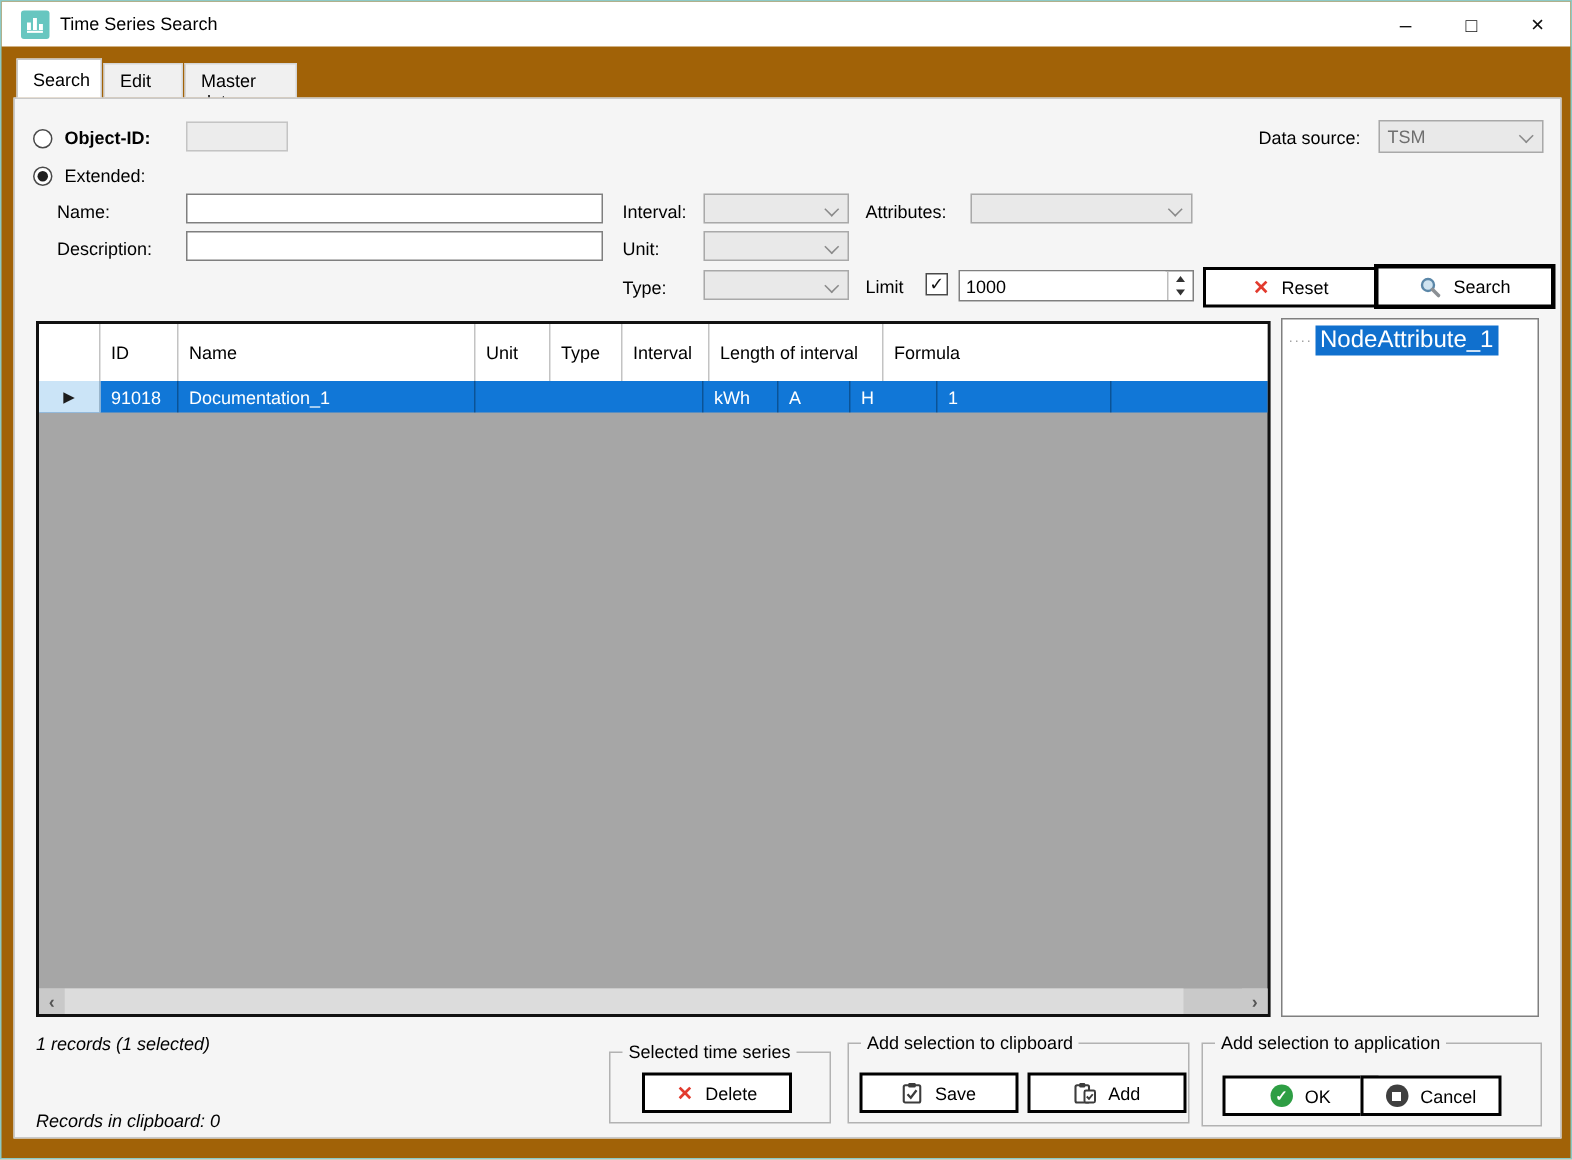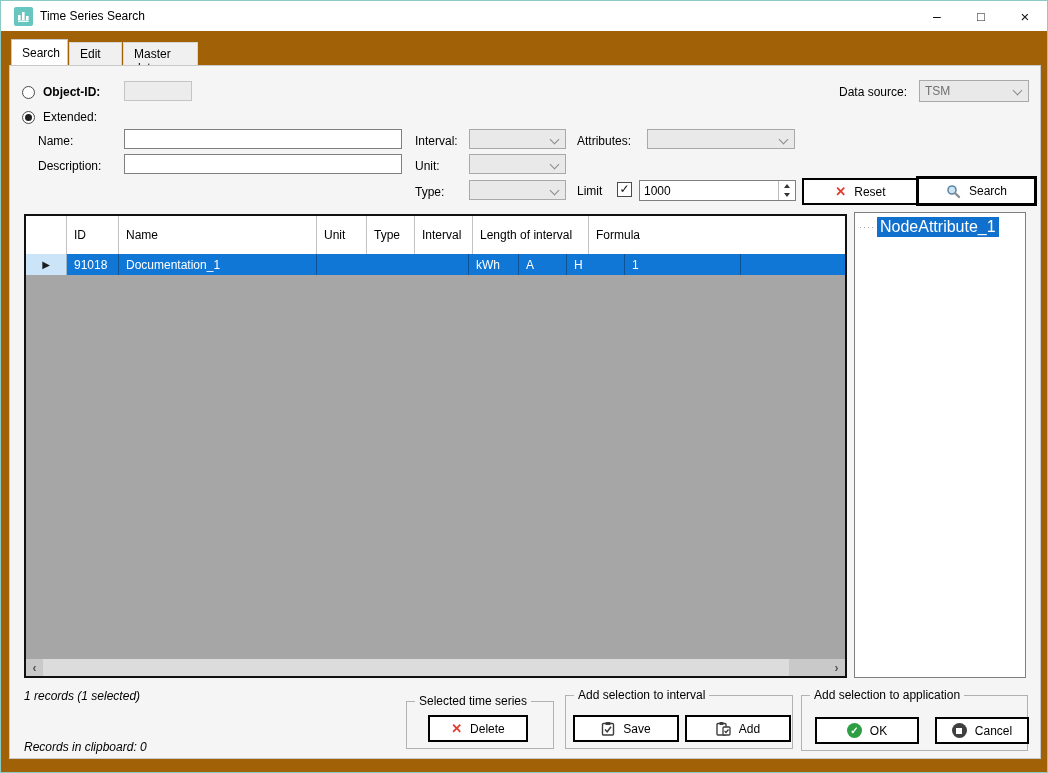--- a/index.html
+++ b/index.html
@@ -218,21 +218,21 @@
 
     <div class="groupbox" style="left:396px; top:635px; width:148px; height:48px;">
       <span class="gb-title">Selected time series</span>
       <div class="btn" style="left:21px; top:13px; width:100px; height:27px;">
         <span class="ic x-red">✕</span>
         <span>Delete</span>
       </div>
     </div>
 
     <div class="groupbox" style="left:555px; top:629px; width:228px; height:54px;">
-      <span class="gb-title">Add selection to interval</span>
+      <span class="gb-title">Add selection to clipboard</span>
       <div class="btn" style="left:7px; top:19px; width:106px; height:27px;">
         <span class="ic">
           <svg width="14" height="15" viewBox="0 0 14 15">
             <rect x="1.5" y="2.5" width="11" height="11.5" rx="1" fill="none" stroke="#3c3c3c" stroke-width="1.4"></rect>
             <rect x="4.5" y="1" width="5" height="3" rx="0.8" fill="#3c3c3c"></rect>
             <path d="M4 8.5 L6.2 10.8 L10 5.8" fill="none" stroke="#3c3c3c" stroke-width="1.5"></path>
           </svg>
         </span>
         <span>Save</span>
       </div>
@@ -248,21 +248,21 @@
         <span>Add</span>
       </div>
     </div>
 
     <div class="groupbox" style="left:791px; top:629px; width:227px; height:56px;">
       <span class="gb-title">Add selection to application</span>
       <div class="btn" style="left:13px; top:21px; width:104px; height:27px;">
         <span class="ic circle-ic circle-green">✓</span>
         <span>OK</span>
       </div>
-      <div class="btn" style="left:133px; top:21px; width:94px; height:27px;">
+      <div class="btn" style="left:105px; top:21px; width:94px; height:27px;">
         <span class="ic circle-ic circle-dark">
             <span class="stop-square"></span>
           </span>
         <span>Cancel</span>
       </div>
     </div>
 
   </div>
 </div>
 

